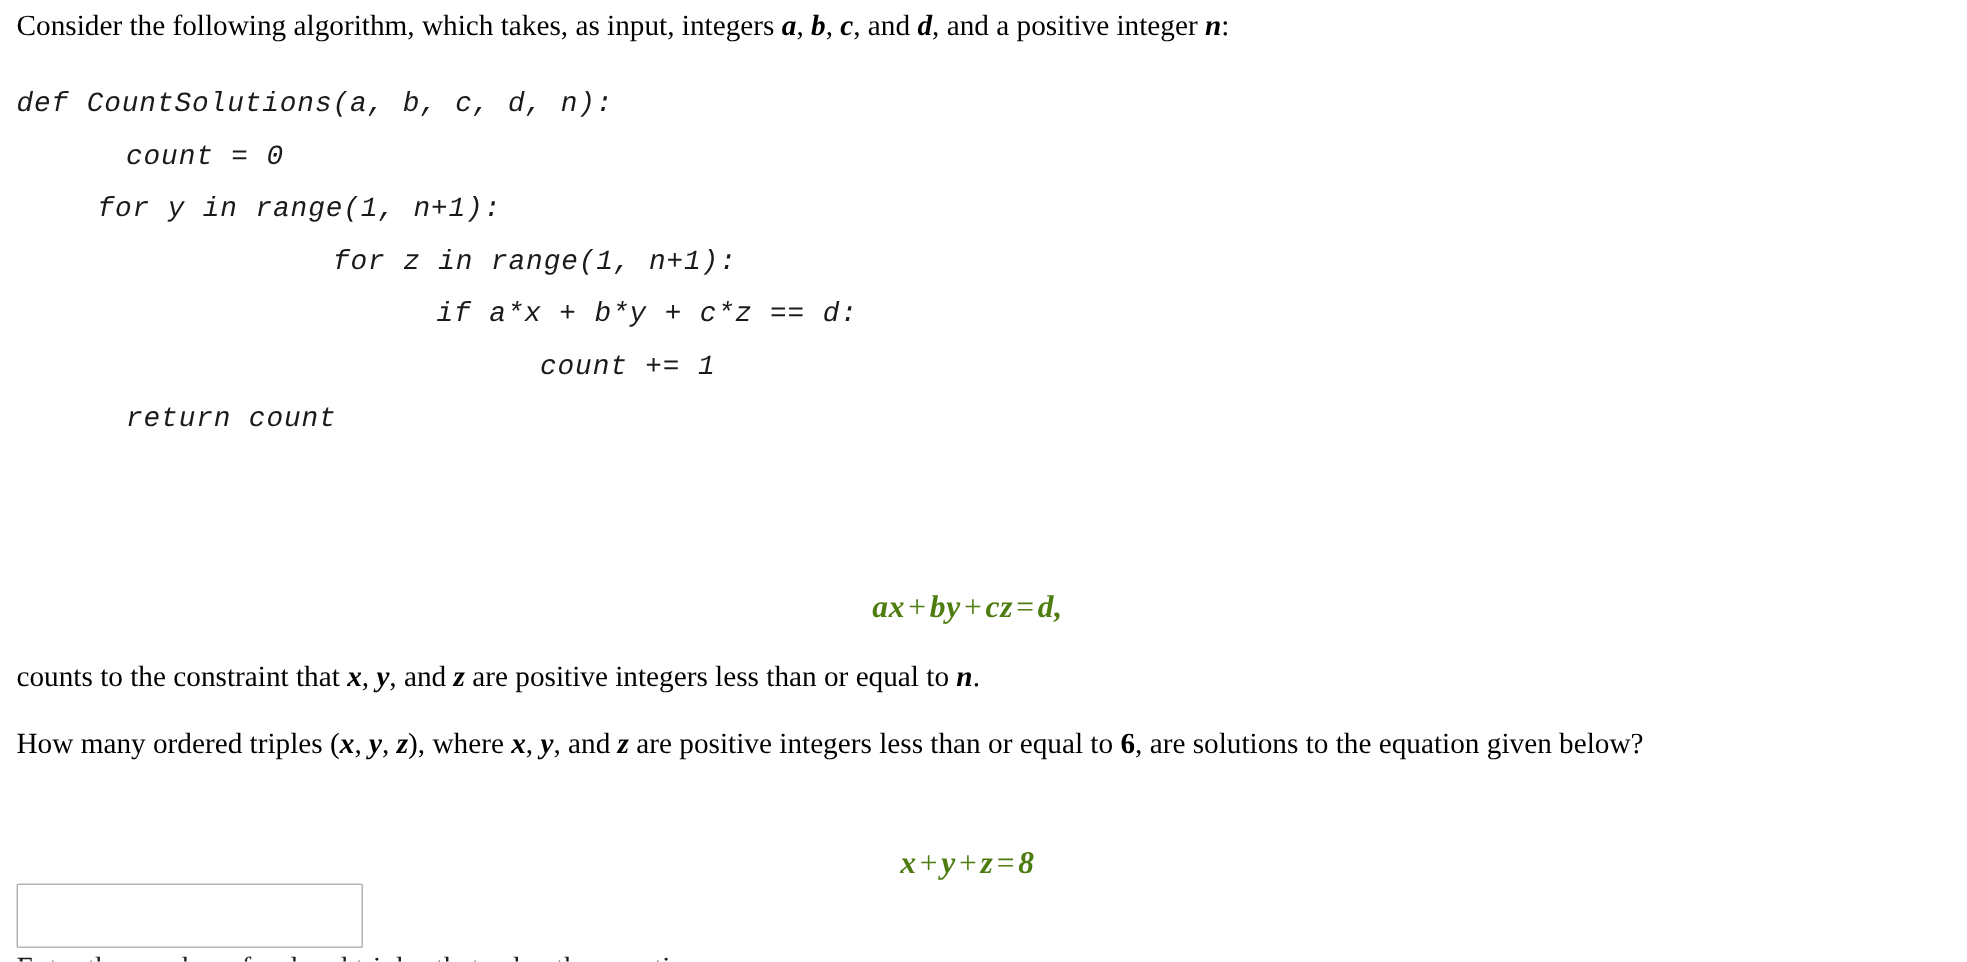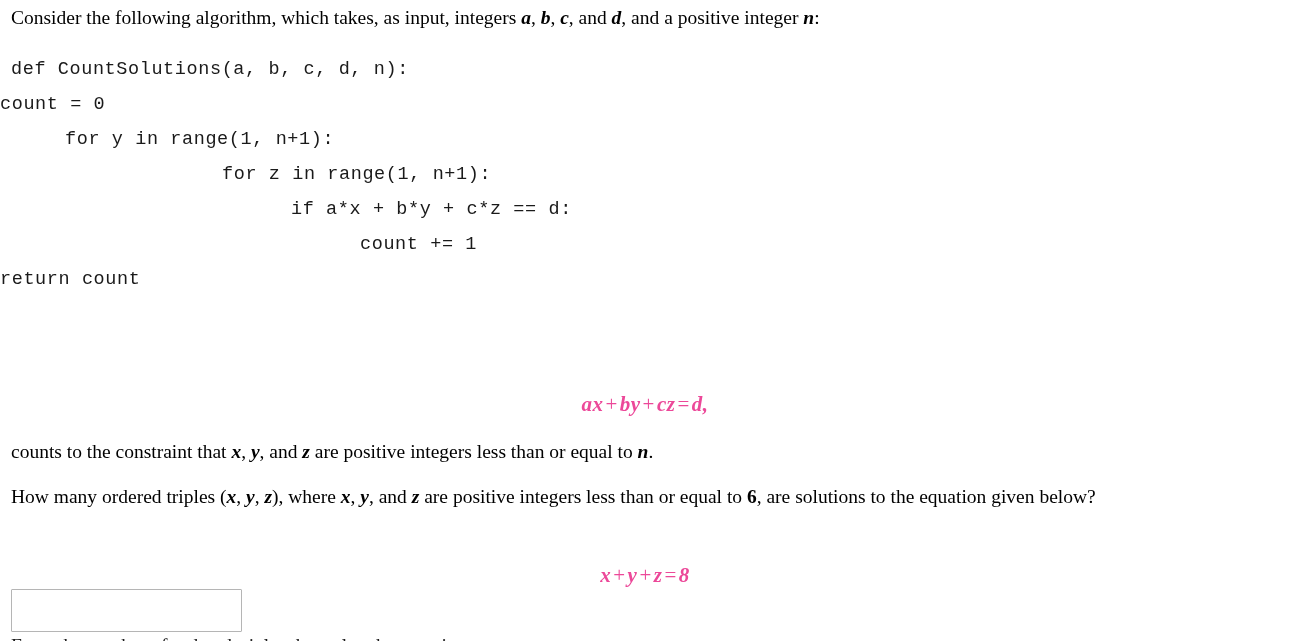--- a/index.html
+++ b/index.html
@@ -48,39 +48,40 @@
     width: 1311px;
   }
   .code-line {
     font-family: "Liberation Mono", "DejaVu Sans Mono", monospace;
     font-size: 18.5px;
     line-height: 35px;
     height: 35px;
     color: #1a1a1a;
     white-space: pre;
     letter-spacing: 0.6px;
+    font-style: italic;
   }
   .ind-0 { padding-left: 11px; }
-  .ind-1 { }
+  .ind-1 { padding-left: 84px; }
   .ind-2 { padding-left: 65px; }
   .ind-3 { padding-left: 222px; }
   .ind-4 { padding-left: 291px; }
   .ind-5 { padding-left: 360px; }
 
   
   .display-eq {
     position: absolute;
     left: 0;
     width: 1290px;
     text-align: center;
     font-family: "Liberation Serif", "DejaVu Serif", serif;
     font-style: italic;
     font-weight: bold;
     font-size: 21px;
-    color: #ec4899;
+    color: #4d7c0f;
     letter-spacing: 0.5px;
   }
   .display-eq .op {
     font-style: normal;
     font-weight: normal;
     padding: 0 2px;
   }
   .display-eq .tail {
     font-style: italic;
     font-weight: bold;

